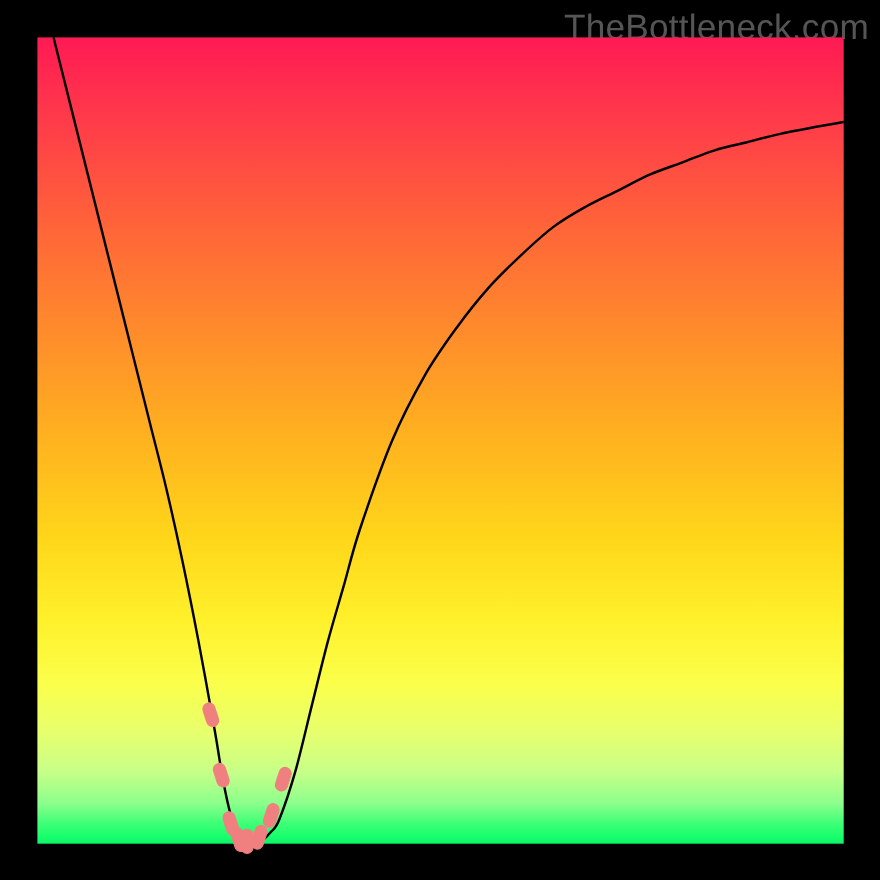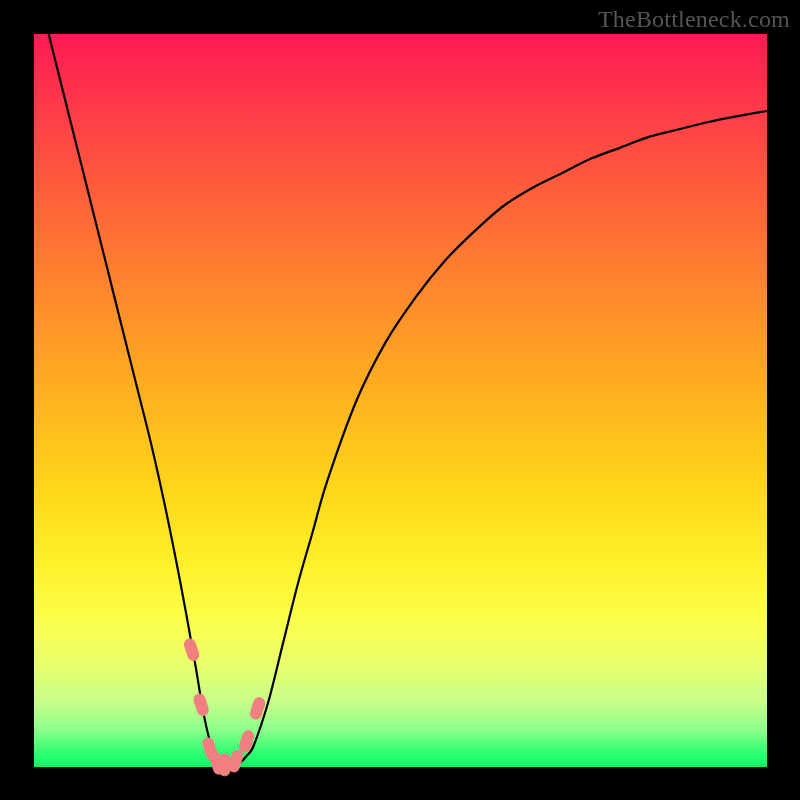--- a/index.html
+++ b/index.html
@@ -38,22 +38,22 @@
       #8cff8c 95%,
       #3eff76 97.5%,
       #1bff6e 99%,
       #0cf565 100%
     );
   }
   .watermark {
     position: absolute;
     top: 6px;
     right: 10px;
-    font-family: Liberation Serif, serif;
-    font-size: 24px;
+    font-family: Liberation Sans, sans-serif;
+    font-size: 32px;
     color: #555;
     letter-spacing: 0.2px;
     user-select: none;
   }
   svg.curve {
     position: absolute;
     left: 0;
     top: 0;
     width: 733px;
     height: 733px;

